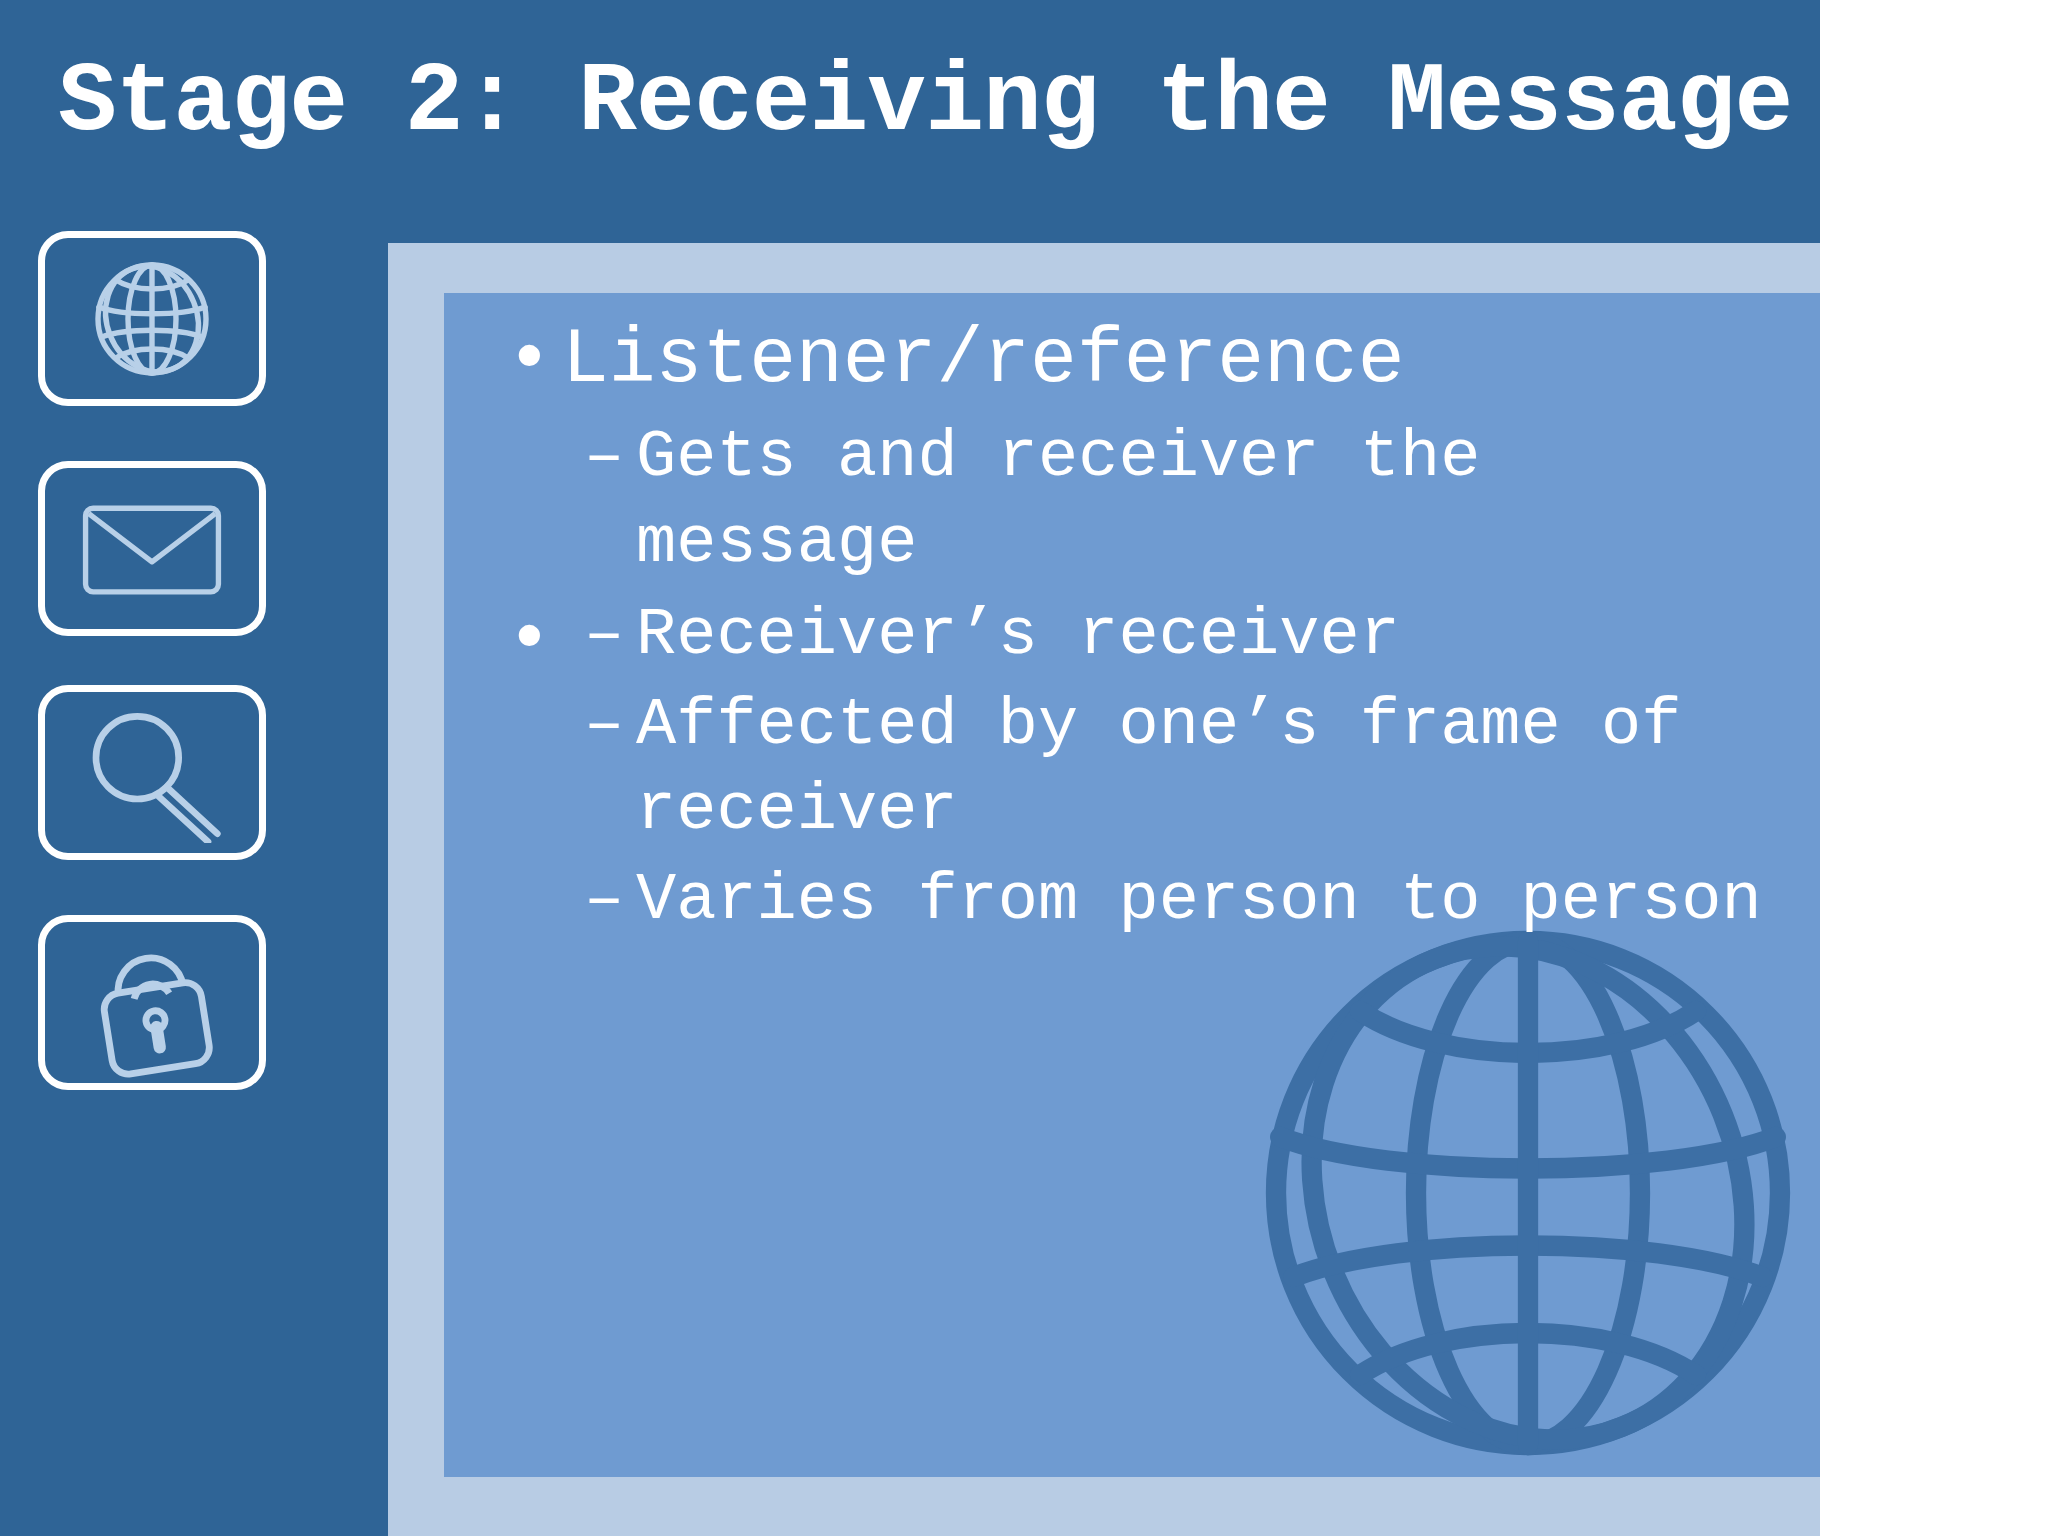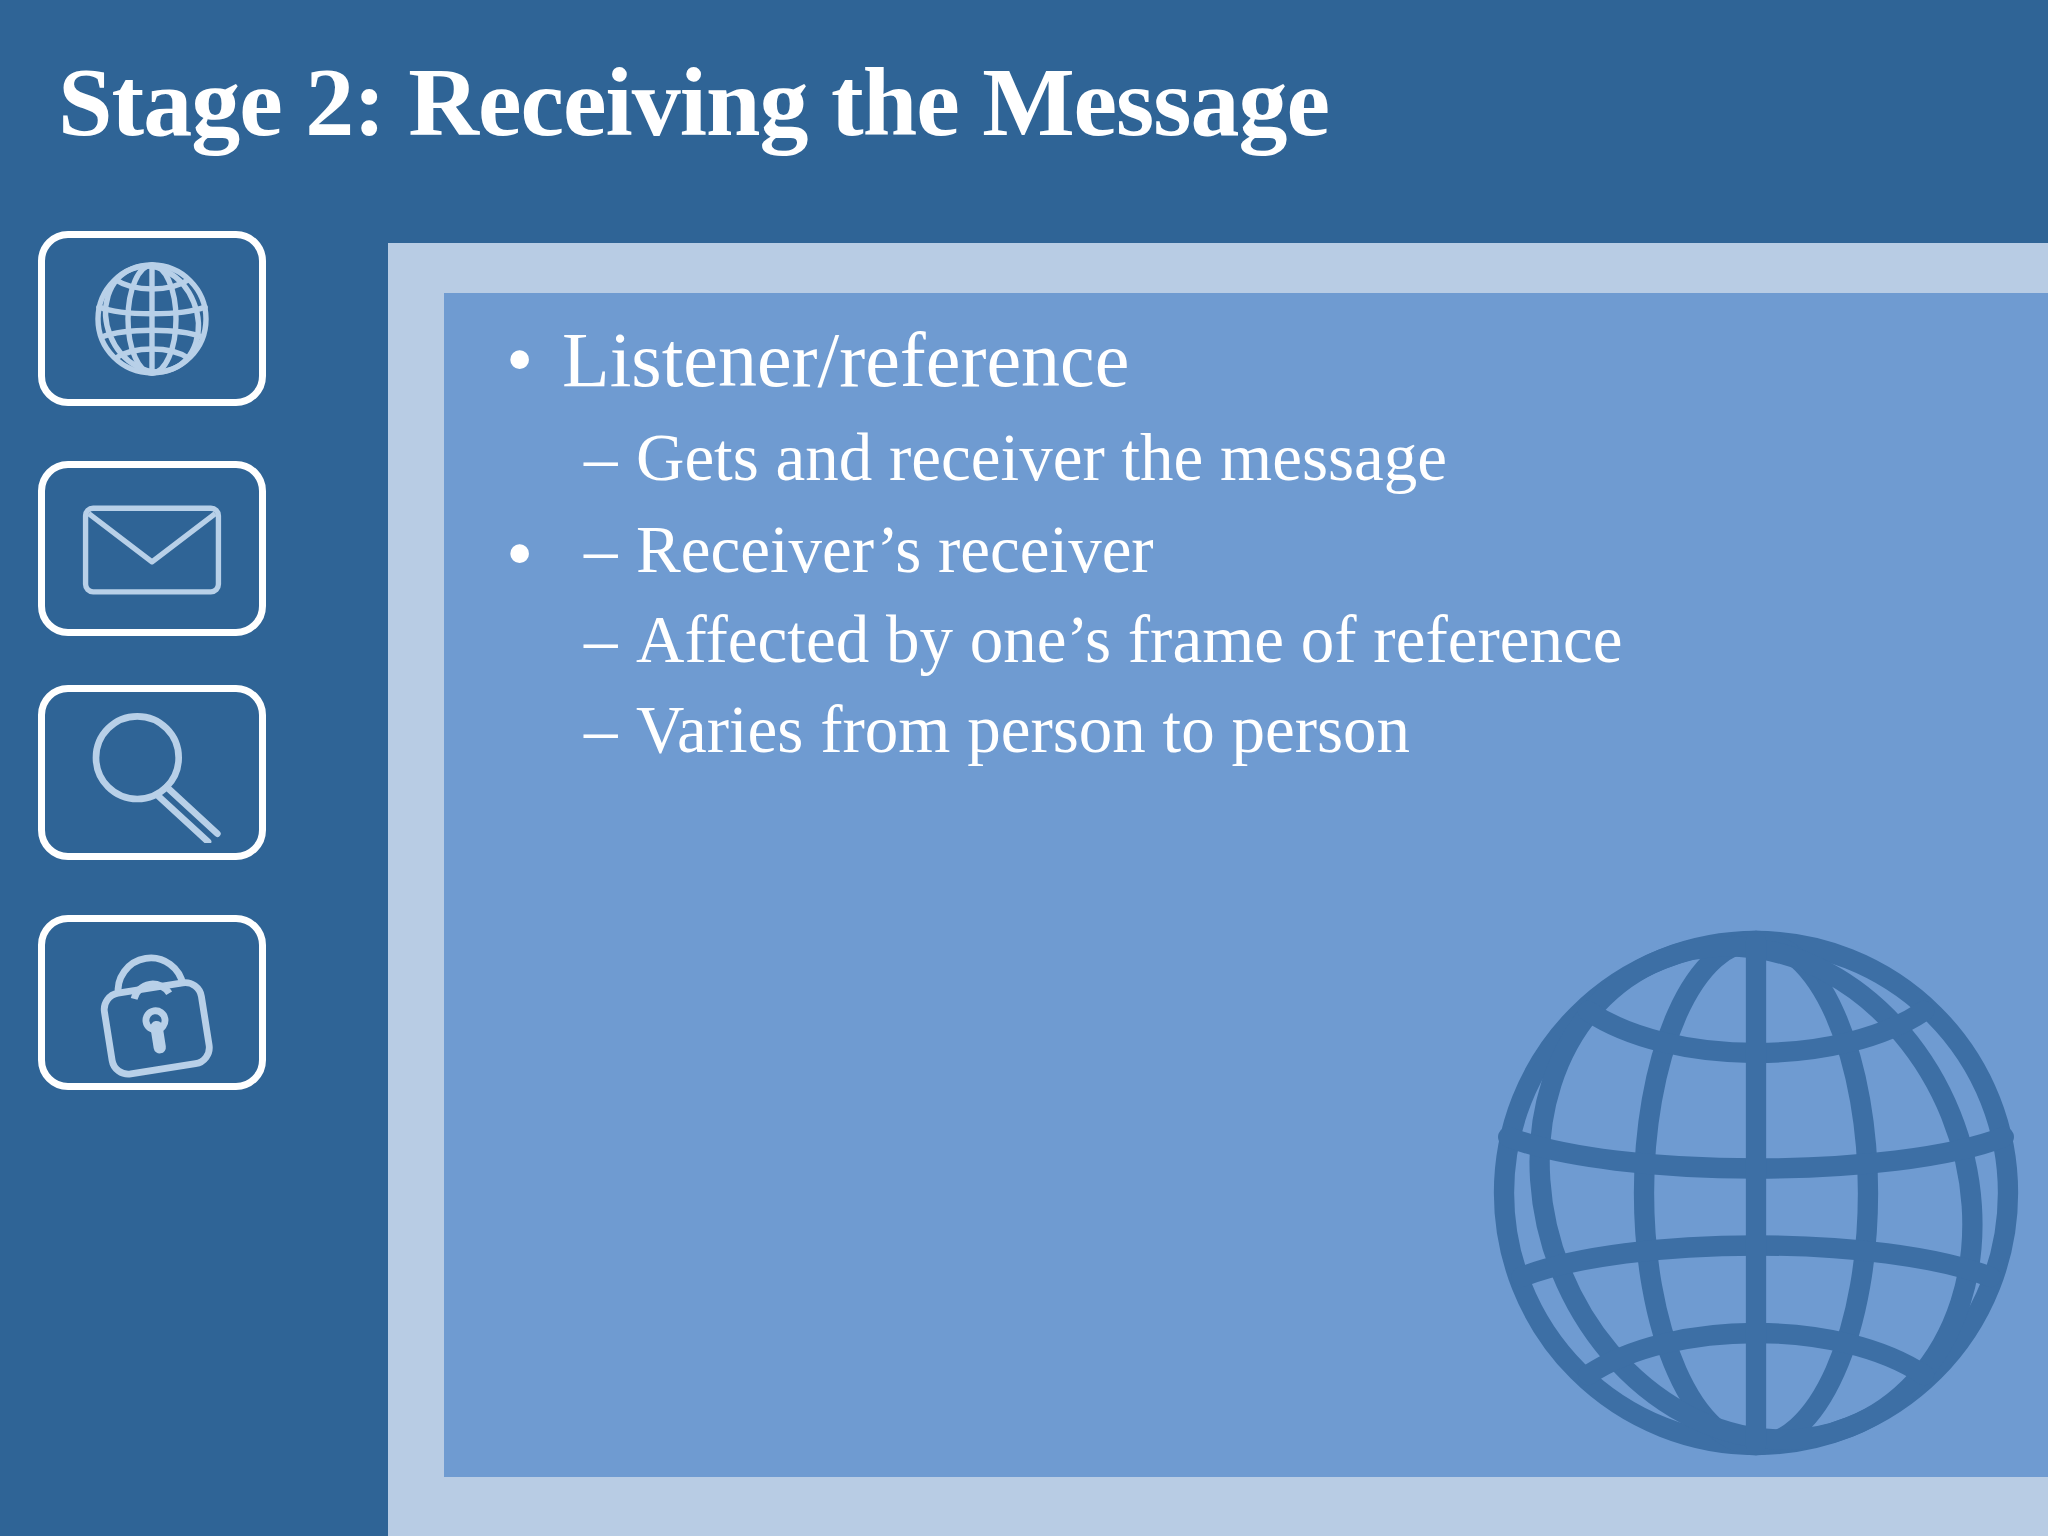--- a/index.html
+++ b/index.html
@@ -2,25 +2,25 @@
 <html><head>
 <meta charset="utf-8">
 <style>
   html, body {
     margin: 0;
     padding: 0;
     background: #ffffff;
   }
   #slide {
     position: relative;
-    width: 2048px;
+    width: 1820px;
     height: 1536px;
     overflow: hidden;
     background: #2f6496;
-    font-family: Liberation Serif, serif;
+    font-family: Liberation Mono, monospace;
     -webkit-font-smoothing: antialiased;
   }
 
   
   #slide-title {
     position: absolute;
     left: 58px;
     top: 50px;
     width: 1960px;
     font-size: 98px;
@@ -224,21 +224,21 @@
           <span class="marker">•</span>
         </div>
 
         <div class="bullet-l2">
           <span class="marker">–</span>
           <span>Receiver’s receiver</span>
         </div>
 
         <div class="bullet-l2">
           <span class="marker">–</span>
-          <span>Affected by one’s frame of reference</span>
+          <span>Affected by one’s frame of receiver</span>
         </div>
 
         <div class="bullet-l2">
           <span class="marker">–</span>
           <span>Varies from person to person</span>
         </div>
 
       </div>
     </div>
   </div>

